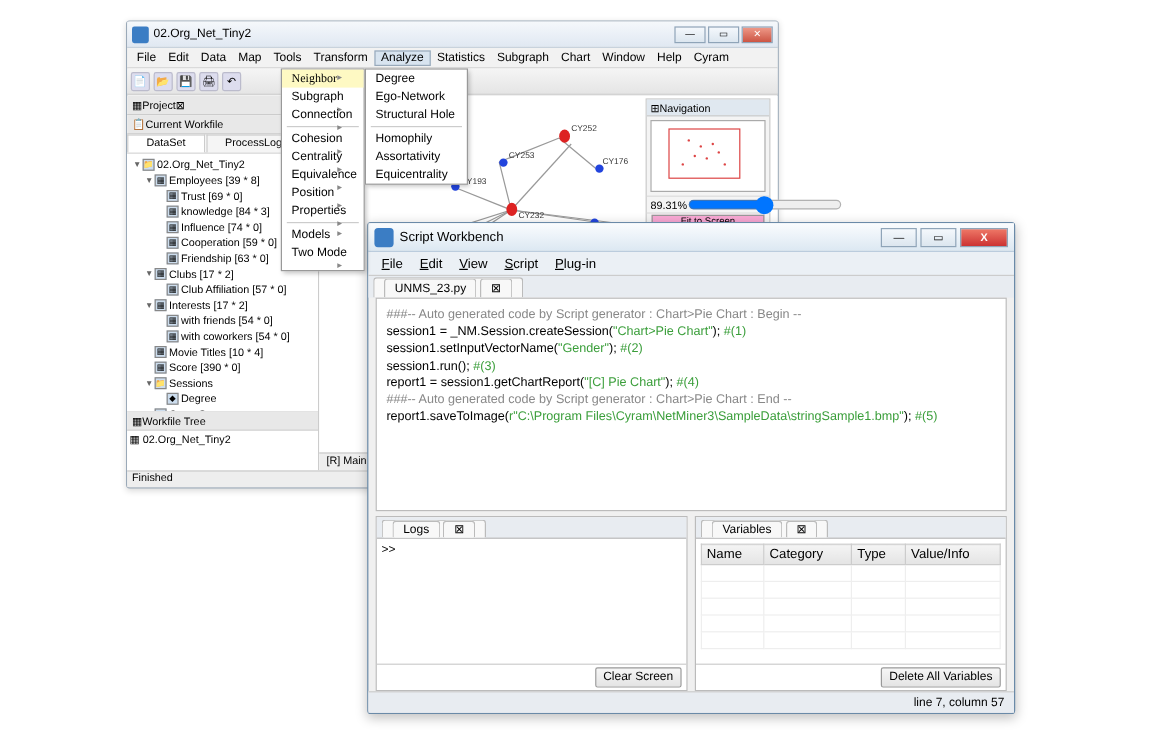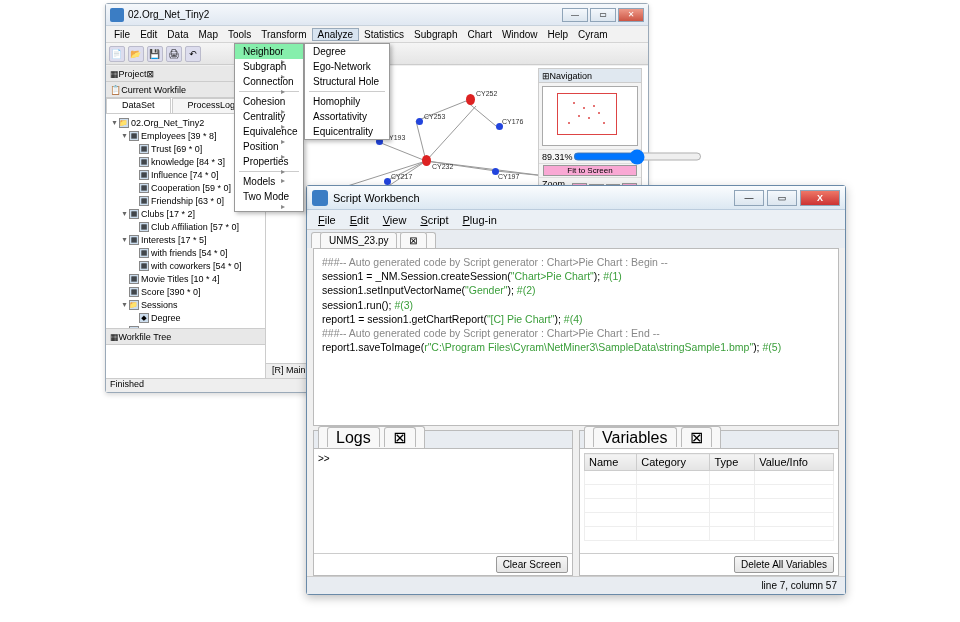--- a/index.html
+++ b/index.html
@@ -1,19 +1,19 @@
 <!DOCTYPE html>
 <html><head>
 <meta charset="utf-8">
 <style>
 * { box-sizing: border-box; margin: 0; padding: 0; font-family: "Segoe UI", Tahoma, sans-serif; }
 body { background: #fff; width: 960px; height: 622px; position: relative; overflow: hidden; }
 
 
-.main-win { position: absolute; left: 105px; top: 3px; width: 544px; height: 390px; background: #f0f0f0; border: 1px solid #9aa9b8; border-radius: 3px; box-shadow: 0 2px 5px rgba(0,0,0,0.15); }
+.main-win { position: absolute; left: 105px; top: 17px; width: 544px; height: 390px; background: #f0f0f0; border: 1px solid #9aa9b8; border-radius: 3px; box-shadow: 0 2px 5px rgba(0,0,0,0.15); }
 .titlebar { height: 22px; background: linear-gradient(#f5f8fb, #e0e8f2); display: flex; align-items: center; padding: 0 4px; border-bottom: 1px solid #c8d2dc; font-size: 10px; }
 .titlebar .icon-sm { width: 14px; height: 14px; margin-right: 4px; background: #3b7dc4; border-radius: 2px; display: inline-block; }
 .titlebar .spacer { flex: 1; }
 .winbtn { width: 26px; height: 14px; margin-left: 2px; border: 1px solid #8fa4b8; background: linear-gradient(#f4f8fc,#dce6ef); font-size: 8px; display: flex; align-items: center; justify-content: center; }
 .winbtn.close { background: linear-gradient(#e98, #c54); color: #fff; }
 
 .menubar { height: 17px; background: #f2f2f2; display: flex; align-items: center; font-size: 10px; padding-left: 3px; border-bottom: 1px solid #d4d4d4; }
 .menubar span { padding: 0 5px; cursor: default; }
 .menubar span.open { background: #d8e4f0; border: 1px solid #9ab; }
 
@@ -54,21 +54,21 @@
 .navrow { display: flex; align-items: center; padding: 1px 3px; border-top: 1px solid #ddd; }
 .navrow button { font-size: 8px; padding: 0 3px; margin: 0 1px; border: 1px solid #999; background: #f9a8d4; }
 .navrow input { flex: 1; height: 11px; }
 
 .statusbar { position: absolute; bottom: 0; left: 0; right: 0; height: 14px; background: #eee; border-top: 1px solid #ccc; font-size: 9px; padding: 0 4px; }
 
 
 .dropdown { position: absolute; background: #fff; border: 1px solid #999; box-shadow: 2px 2px 4px rgba(0,0,0,0.25); font-size: 10px; z-index: 5; }
 .dropdown .item { padding: 2px 18px 2px 8px; white-space: nowrap; }
 .dropdown .item.sub::after { content: '▸'; float: right; color: #888; font-size: 8px; }
-.dropdown .item.hov { background: #86efac; }
+.dropdown .item.hov { background: #fef9c3; font-family: Liberation Serif, serif; }
 .dropdown .sep { height: 1px; background: #ccc; margin: 2px 4px; }
 
 
 .script-win { position: absolute; left: 306px; top: 185px; width: 540px; height: 410px; background: #f0f0f0; border: 1px solid #6a8aa8; border-radius: 3px; box-shadow: 0 3px 10px rgba(0,0,0,0.25); display: flex; flex-direction: column; }
 .script-win .sb-title { height: 24px; background: linear-gradient(#fafcfe,#dce8f2); display: flex; align-items: center; padding: 0 5px; font-size: 11px; border-bottom: 1px solid #bcd; text-align: center; }
 .sb-title .icon { width: 16px; height: 16px; background: #3b7dc4; border-radius: 3px; margin-right: 5px; }
 .sb-title .spacer { flex: 1; }
 .sb-winbtn { width: 30px; height: 16px; margin-left: 3px; border: 1px solid #8fa4b8; background: linear-gradient(#f4f8fc,#dce6ef); display: flex; align-items: center; justify-content: center; font-size: 9px; }
 .sb-winbtn.close { background: linear-gradient(#e76, #c33); color: #fff; font-weight: bold; width: 40px; }
 
@@ -80,21 +80,21 @@
 .sb-tab span { font-size: 10px; padding: 2px 8px; background: #f8f8f8; border: 1px solid #bbb; border-bottom: none; border-radius: 3px 3px 0 0; }
 
 .code-area { flex: 1; background: #fff; border: 1px solid #bbb; margin: 0 6px; padding: 6px 8px; font-family: "Consolas","Courier New",monospace; font-size: 10.5px; line-height: 1.35; overflow: hidden; color: #888; }
 .code-area .bk { color: #000; }
 .code-area .gn { color: #3a9e3a; }
 .code-area .gy { color: #888; }
 
 .sb-lower { height: 150px; display: flex; gap: 6px; padding: 4px 6px 0; }
 .sb-panel { flex: 1; display: flex; flex-direction: column; border: 1px solid #bbb; background: #fff; }
 .sb-panel-tab { height: 18px; background: #e8ecf1; padding-left: 4px; display: flex; align-items: flex-end; border-bottom: 1px solid #bbb; }
-.sb-panel-tab span { font-size: 16px; padding: 1px 8px; background: #f8f8f8; border: 1px solid #bbb; border-bottom: none; border-radius: 3px 3px 0 0; }
+.sb-panel-tab span { font-size: 10px; padding: 1px 8px; background: #f8f8f8; border: 1px solid #bbb; border-bottom: none; border-radius: 3px 3px 0 0; }
 .sb-panel-body { flex: 1; padding: 4px; font-size: 10px; overflow: auto; }
 .sb-panel-foot { height: 22px; border-top: 1px solid #ccc; display: flex; justify-content: flex-end; align-items: center; padding: 0 4px; }
 .sb-panel-foot button { font-size: 10px; padding: 2px 6px; border: 1px solid #999; background: linear-gradient(#f6f6f6,#e4e4e4); border-radius: 2px; }
 
 .var-table { width: 100%; border-collapse: collapse; font-size: 11px; }
 .var-table th { text-align: left; padding: 2px 4px; background: linear-gradient(#f4f4f4,#e4e4e4); border: 1px solid #ccc; font-weight: normal; }
 .var-table td { height: 14px; border: 1px solid #eee; }
 
 .sb-status { height: 18px; background: #e8ecf1; border-top: 1px solid #ccc; font-size: 10px; display: flex; align-items: center; justify-content: flex-end; padding: 0 8px; }
 </style>
@@ -199,21 +199,21 @@
           <div class="tree-row">
             <span class="ind" style="width:20px"></span>
             <span class="tw"></span>
             <span class="ticon">▦</span>
             <span>Club Affiliation [57 * 0]</span>
           </div>
           <div class="tree-row">
             <span class="ind" style="width:10px"></span>
             <span class="tw">▾</span>
             <span class="ticon">▦</span>
-            <span>Interests [17 * 5]</span>
+            <span>Interests [17 * 2]</span>
           </div>
           <div class="tree-row">
             <span class="ind" style="width:20px"></span>
             <span class="tw"></span>
             <span class="ticon">▦</span>
             <span>with friends [54 * 0]</span>
           </div>
           <div class="tree-row">
             <span class="ind" style="width:20px"></span>
             <span class="tw"></span>
@@ -248,20 +248,23 @@
             <span class="ind" style="width:10px"></span>
             <span class="tw"></span>
             <span class="ticon">📁</span>
             <span>QuerySets</span>
           </div>
         </div>
 
       <div class="workfile">
         <div class="panel-head">
           ▦ <span>Workfile Tree</span>
+        </div>
+        <div class="body">
+          ▦ <span>02.Org_Net_Tiny2</span>
         </div>
       </div>
     </div>
 
     <div class="canvas">
       <svg width="100%" height="100%" style="position:absolute;left:0;top:0;">
         <line x1="200" y1="35" x2="150" y2="55" stroke="#999"></line>
         <line x1="200" y1="35" x2="230" y2="60" stroke="#999"></line>
         <line x1="160" y1="95" x2="110" y2="75" stroke="#999"></line>
         <line x1="160" y1="95" x2="120" y2="115" stroke="#999"></line>

